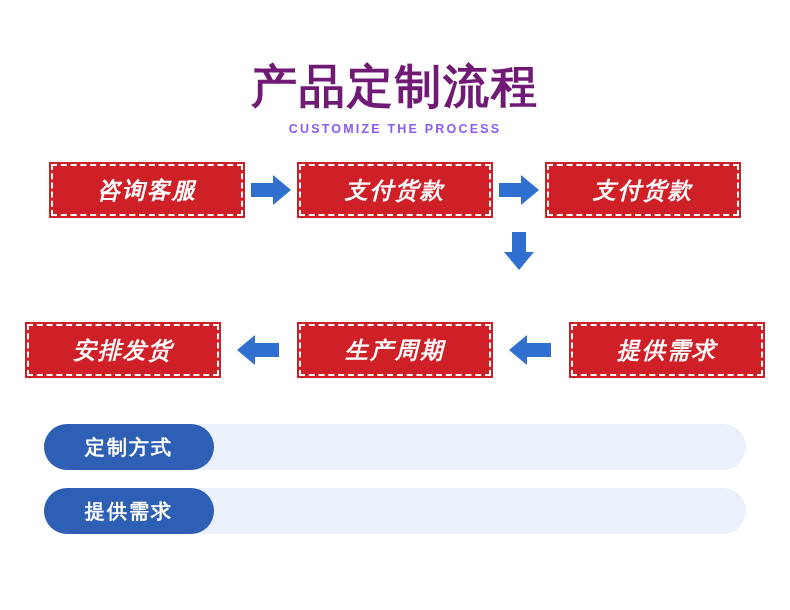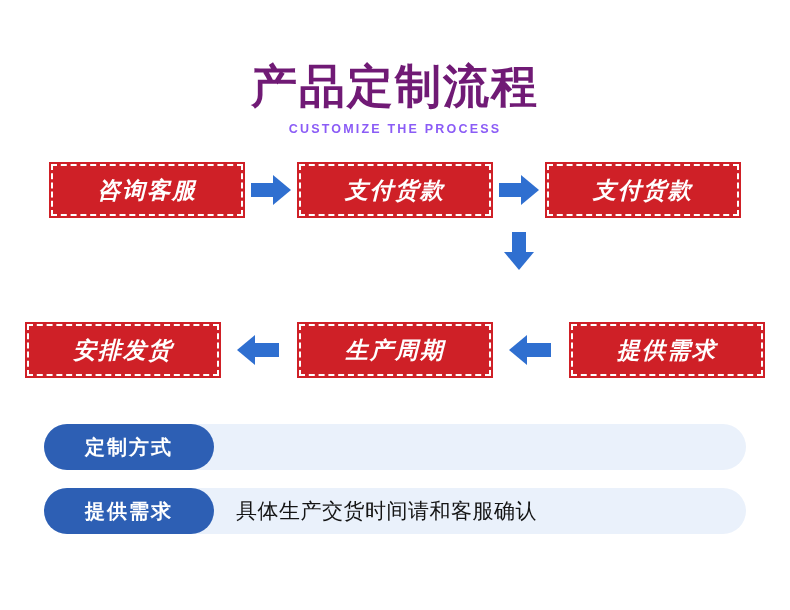--- a/index.html
+++ b/index.html
@@ -230,17 +230,16 @@
 
     <div class="step-box">提供需求</div>
   </div>
 
   <div class="notes">
     <div class="note-row">
       <div class="note-label">定制方式</div>
     </div>
     <div class="note-row">
       <div class="note-label">提供需求</div>
-      <div class="note-text">具体生产交货时间请和客服确认</div>
     </div>
   </div>
 
 </div>
 
 </body></html>

